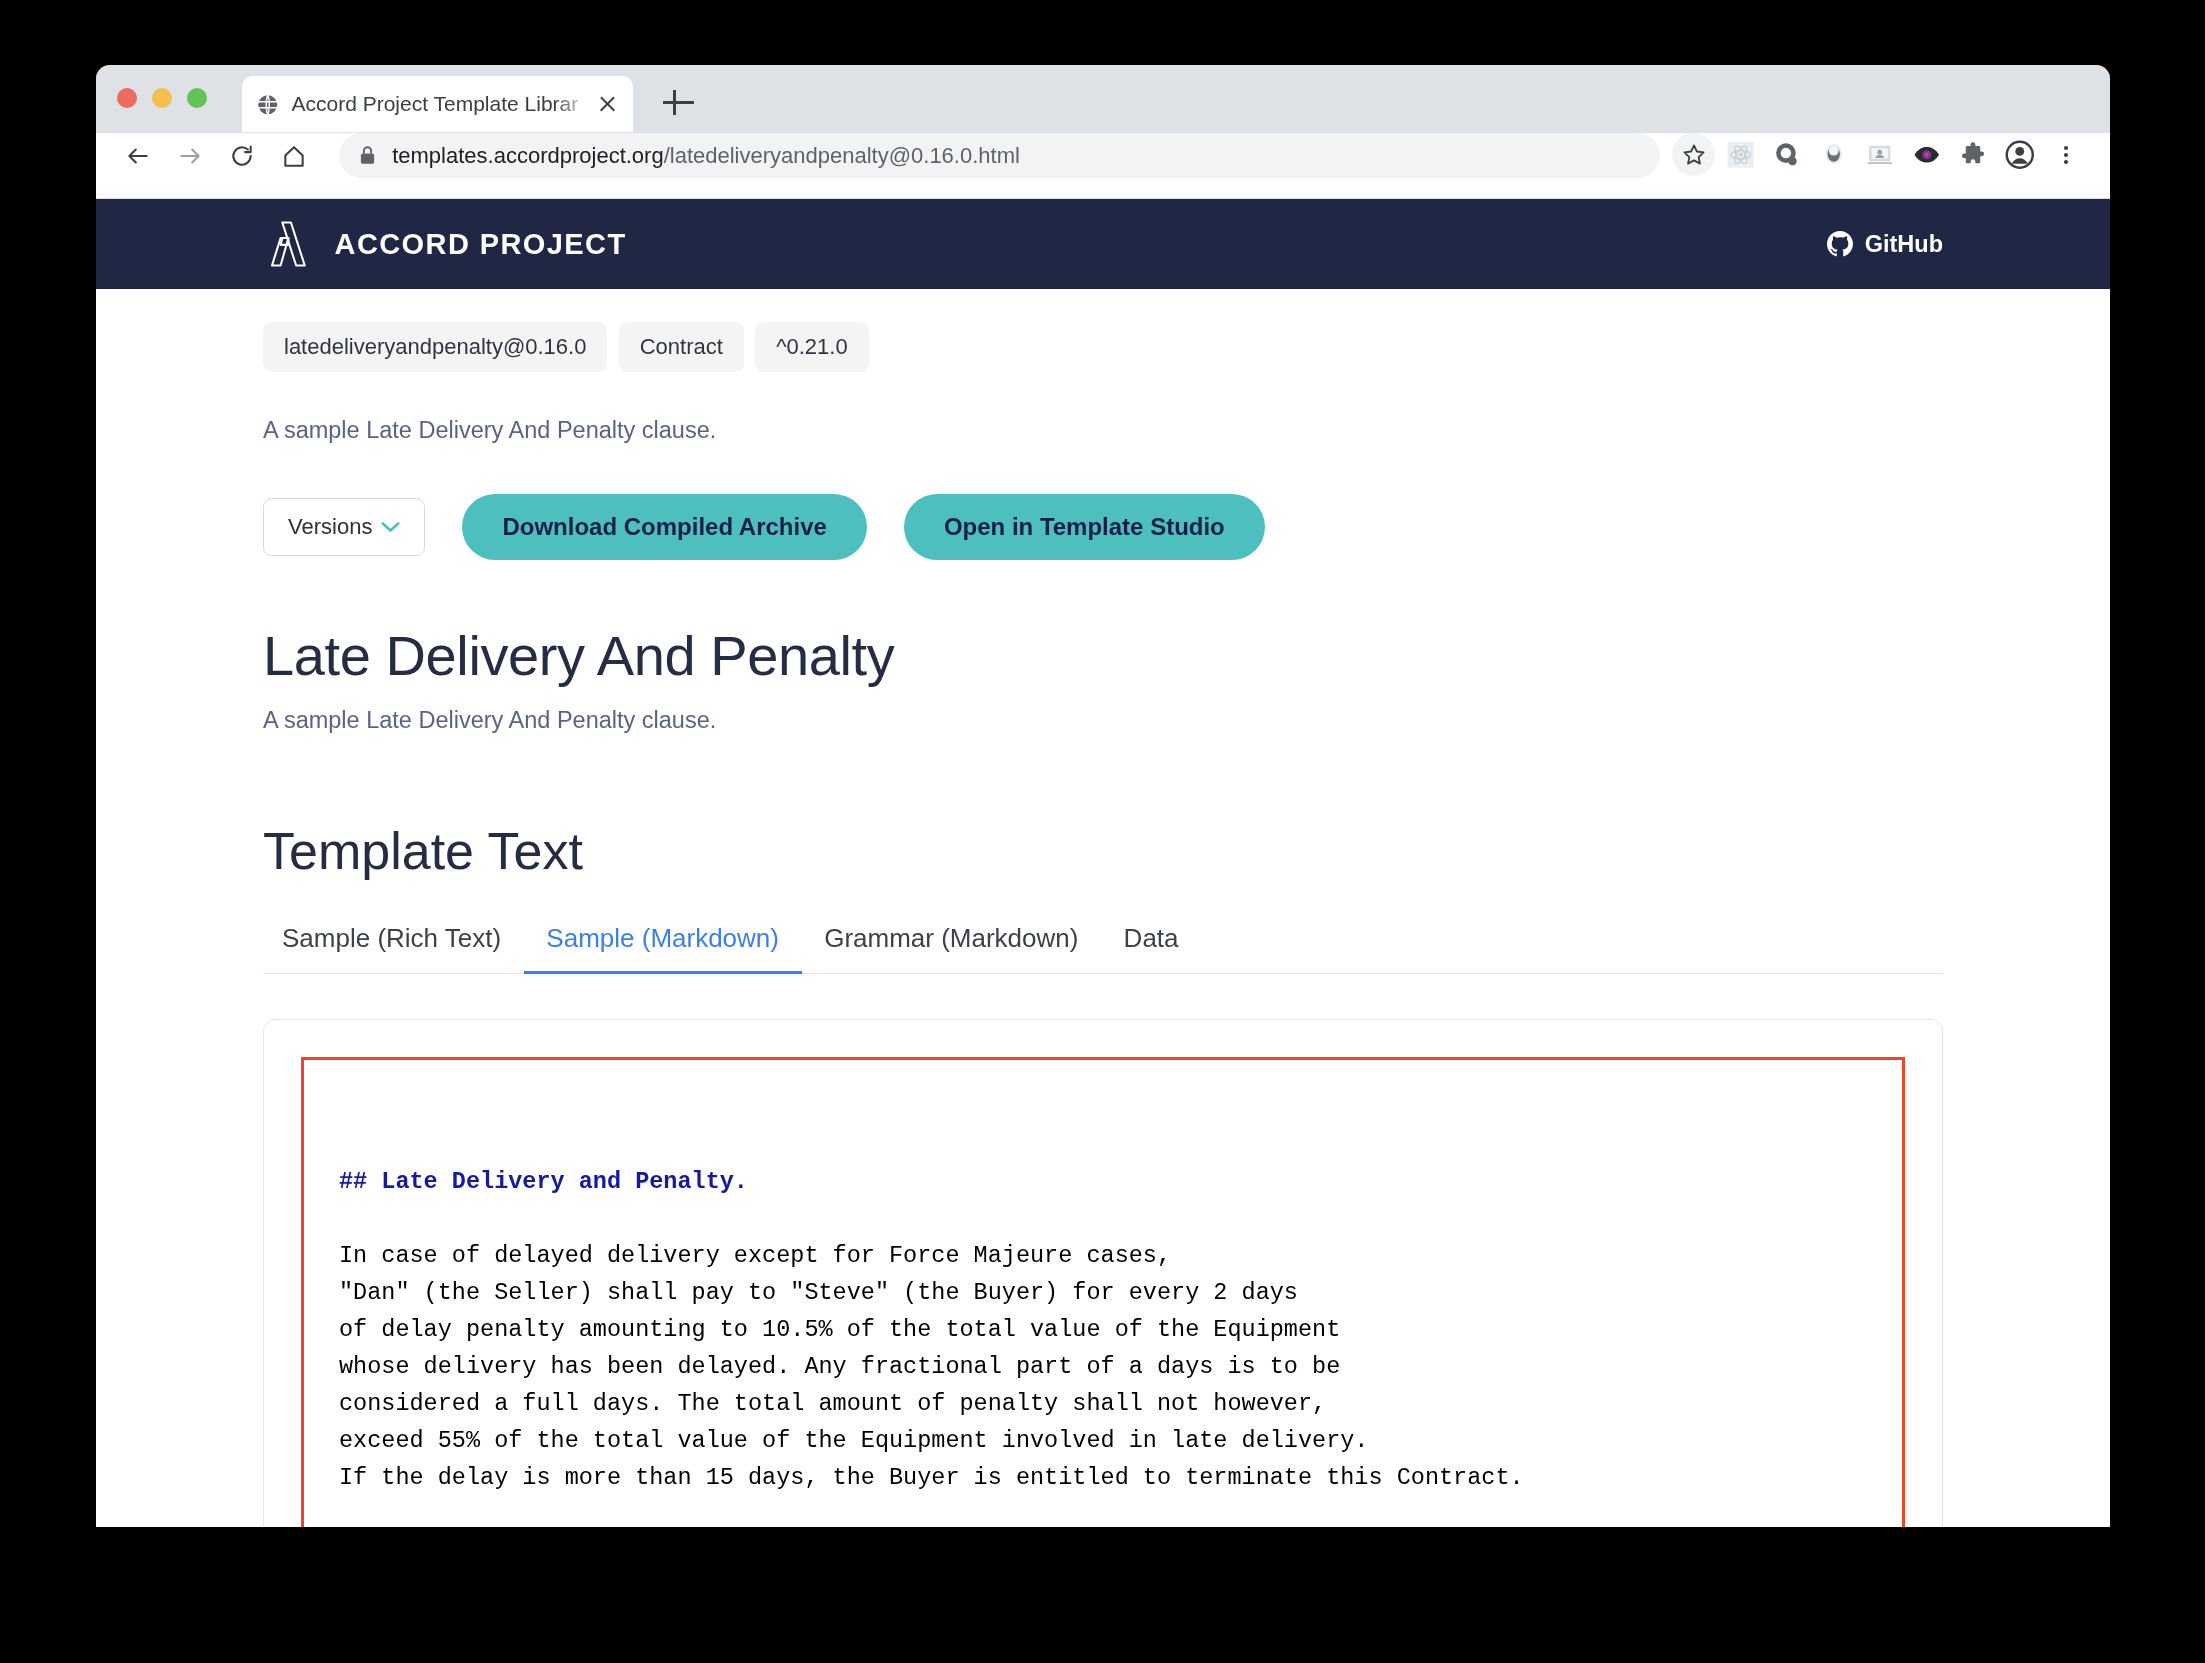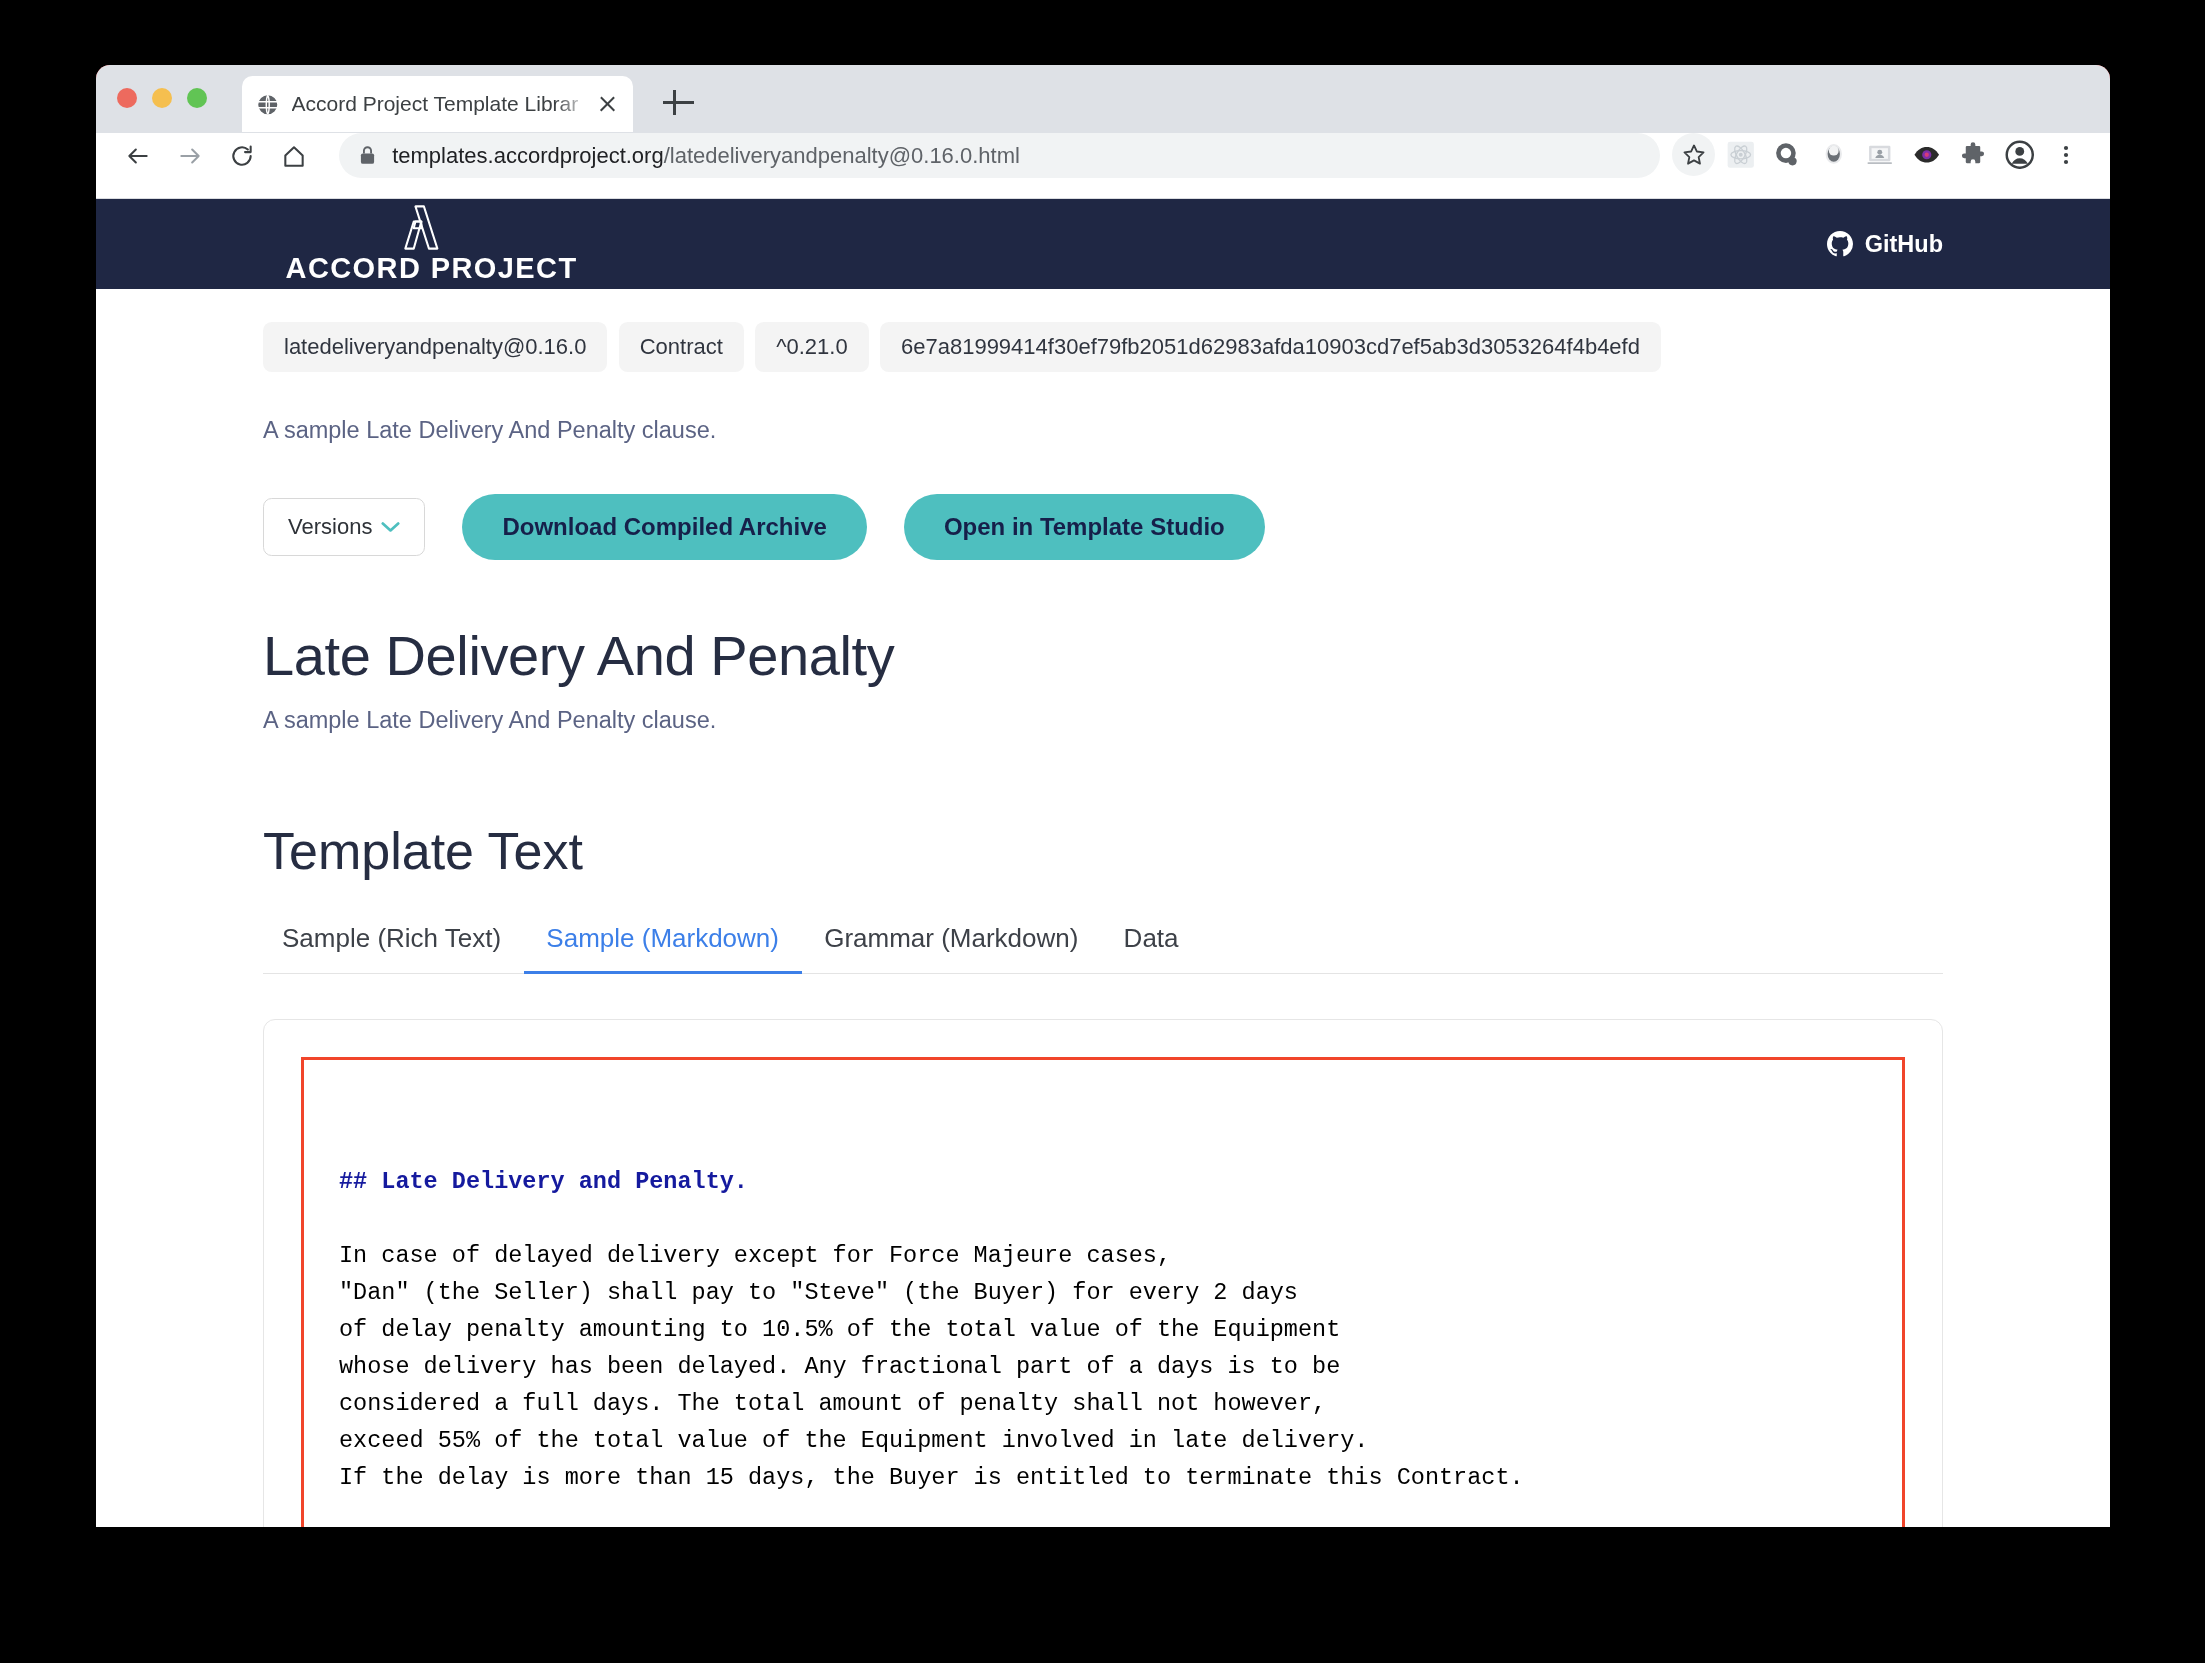--- a/index.html
+++ b/index.html
@@ -147,21 +147,20 @@
     display: flex;
     align-items: center;
     padding: 0 48px 0 0;
     position: relative;
   }
   .brand {
     display: flex;
     align-items: center;
     position: absolute;
     left: 167px;
-    flex-direction: column;
   }
   .brand-logo { width: 49px; height: 50px; flex: 0 0 49px; }
   .brand-name {
     margin-left: 22.6px;
     color: #ffffff;
     font-size: 29px;
     font-weight: 700;
     letter-spacing: 1.4px;
   }
   .gh-link {
@@ -442,21 +441,20 @@
         <span>GitHub</span>
       </div>
     </div>
 
     <div class="content">
 
       <div class="badge-row">
         <span class="badge">latedeliveryandpenalty@0.16.0</span>
         <span class="badge">Contract</span>
         <span class="badge">^0.21.0</span>
-        <span class="badge">6e7a81999414f30ef79fb2051d62983afda10903cd7ef5ab3d3053264f4b4efd</span>
       </div>
 
       <div class="top-desc">A sample Late Delivery And Penalty clause.</div>
 
       <div class="btn-row">
         <div class="versions-btn">
           <span>Versions</span>
           <svg class="chev" viewBox="0 0 22 14">
             <path d="M2 3 L11 11 L20 3" stroke="#4ebfbf" stroke-width="3.2" fill="none" stroke-linecap="round" stroke-linejoin="round"></path>
           </svg>

